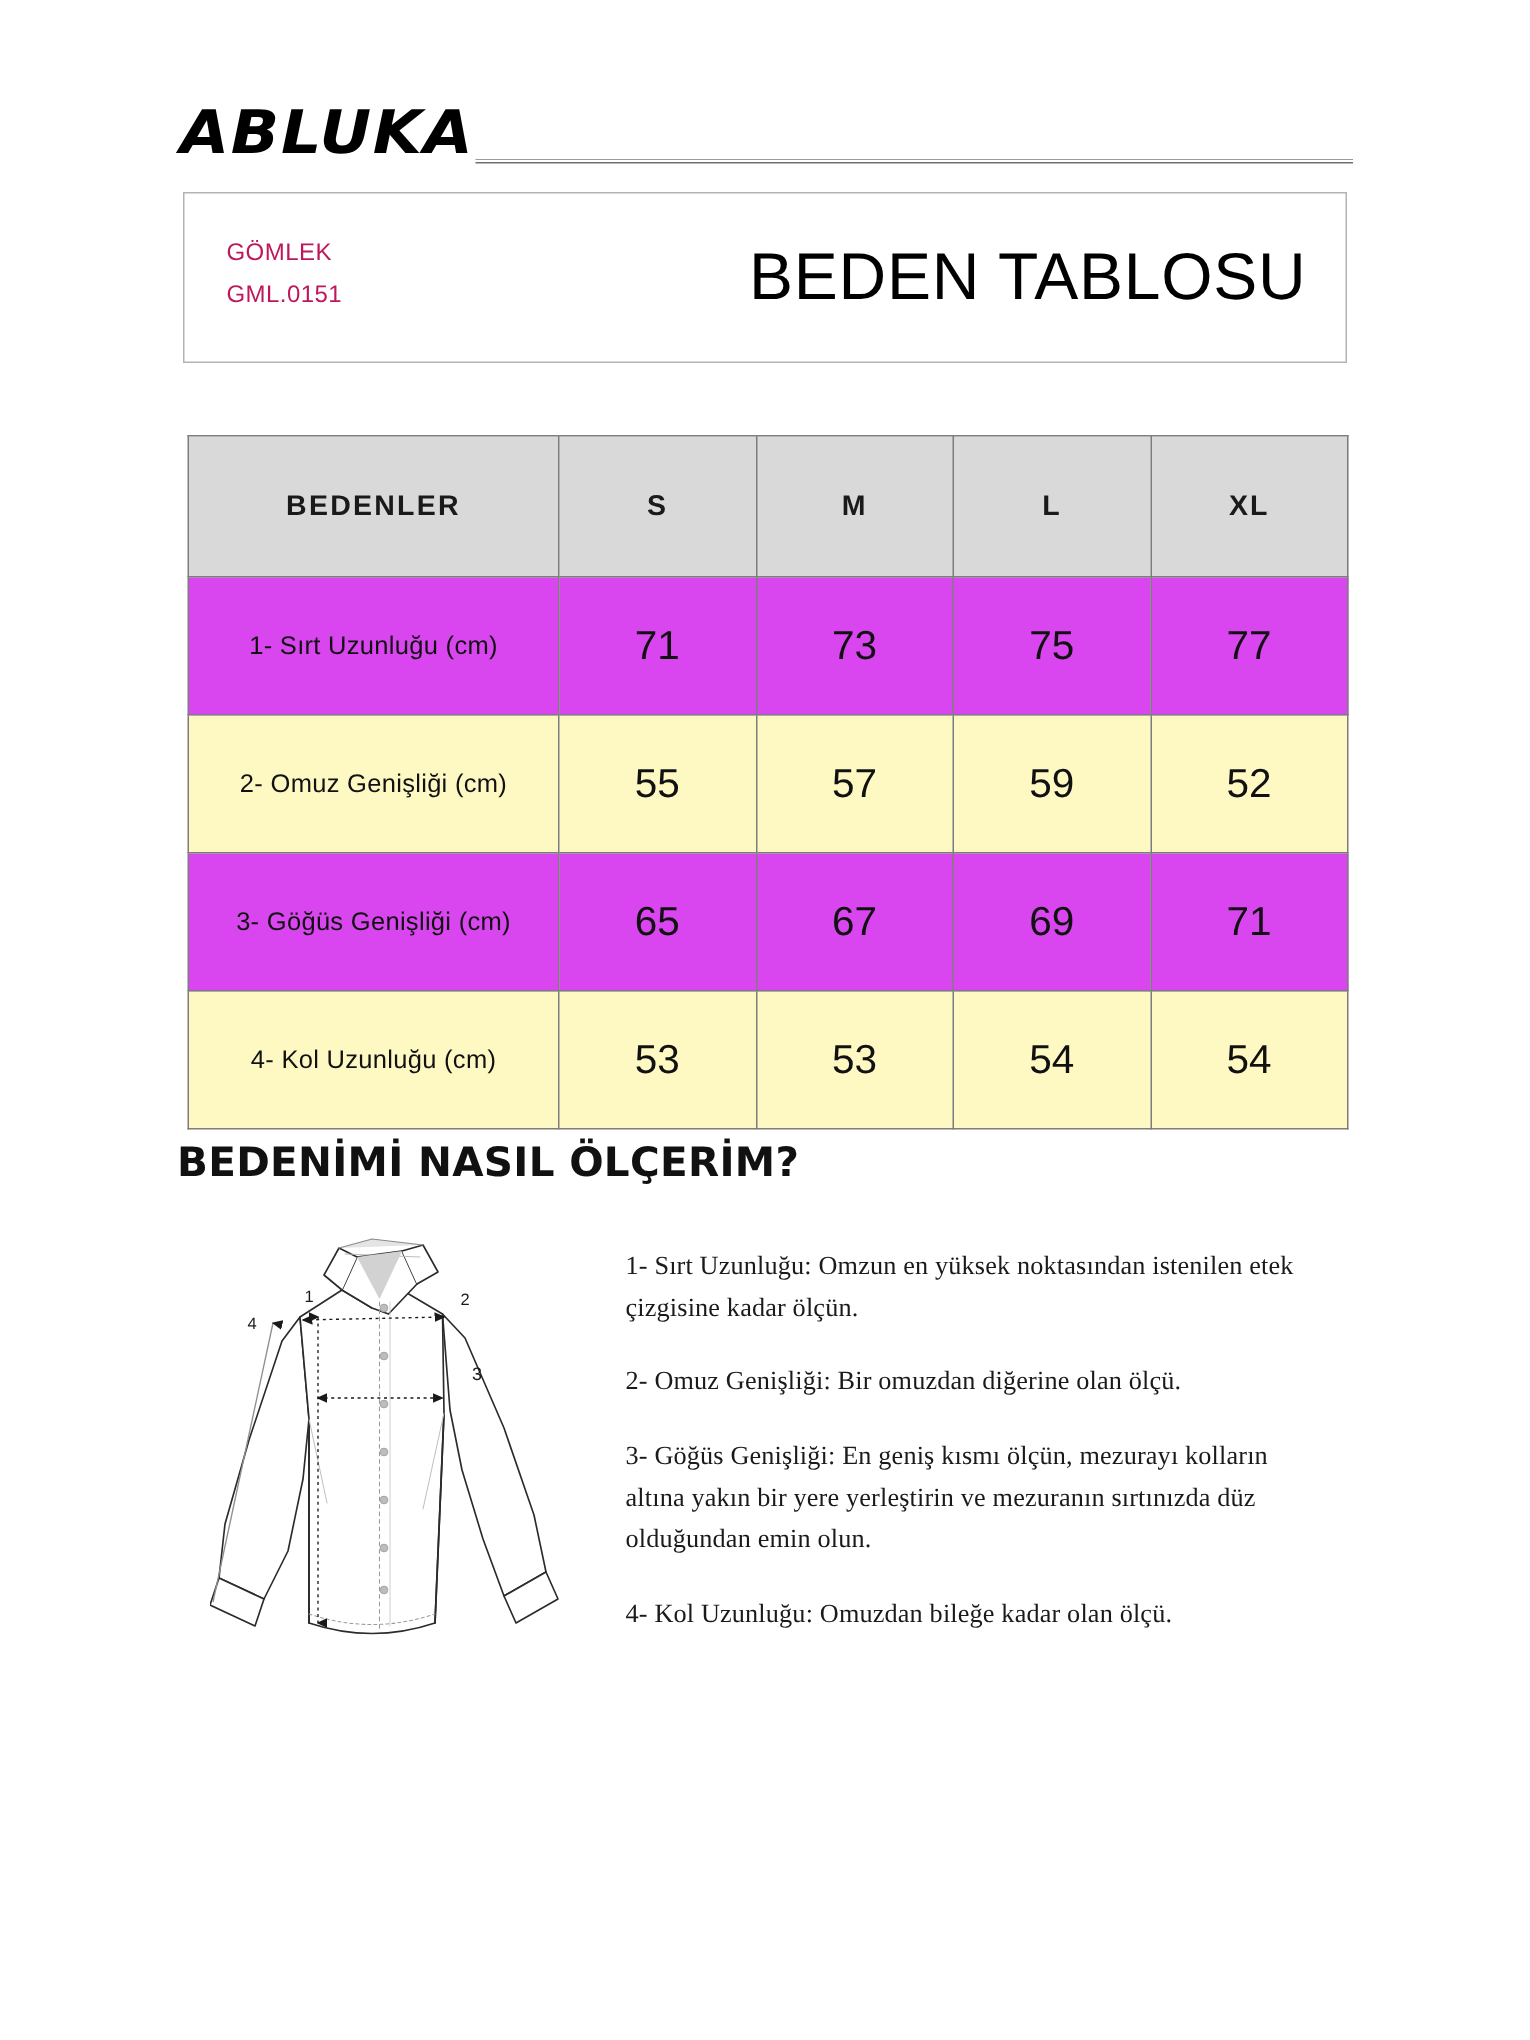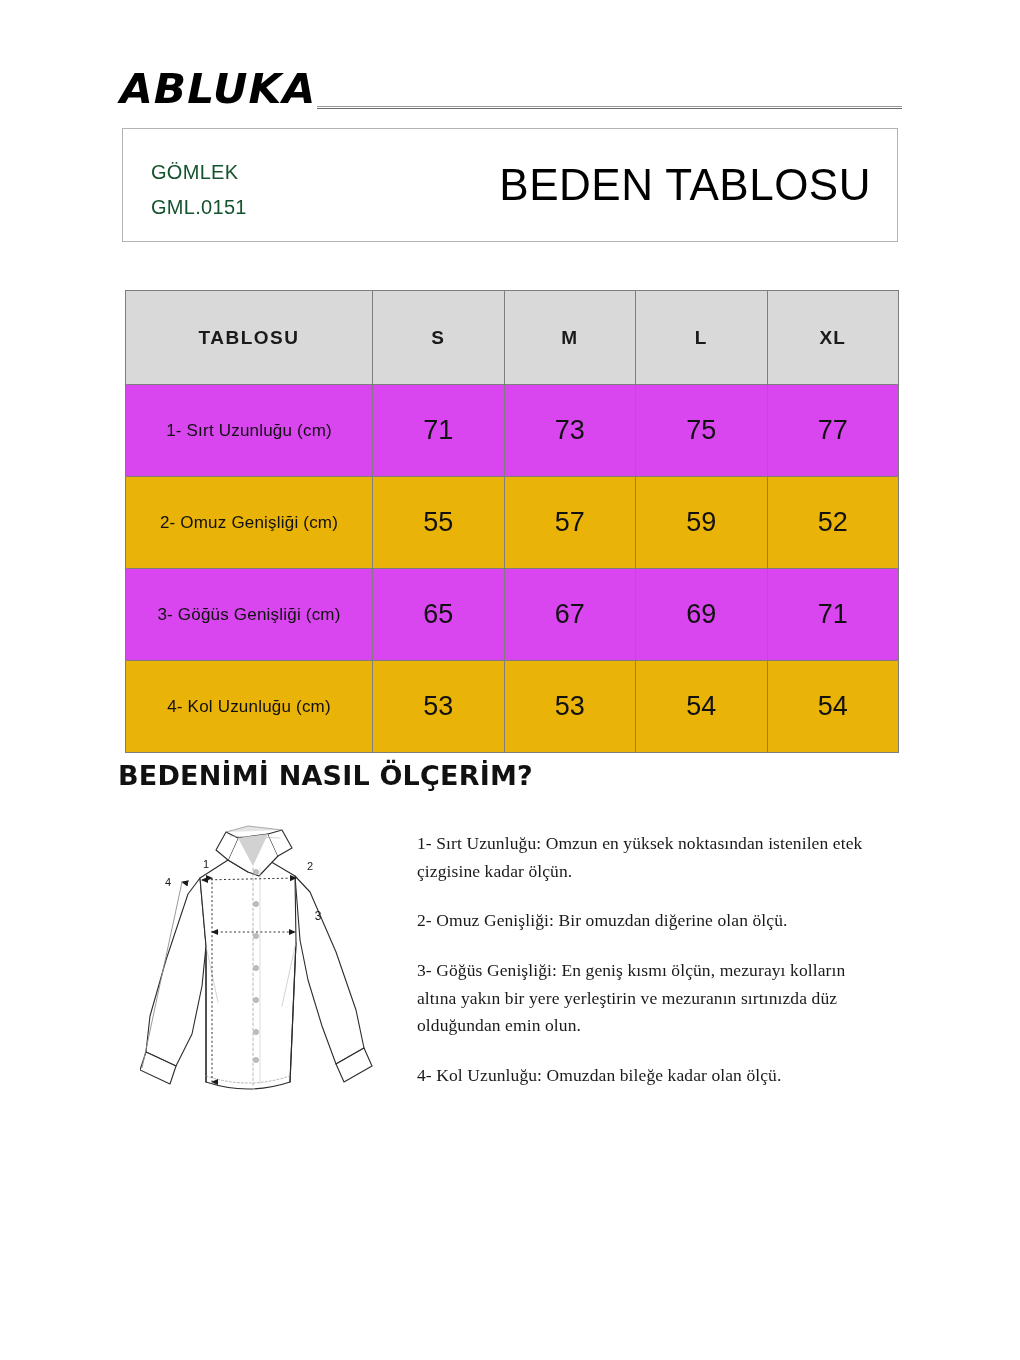--- a/index.html
+++ b/index.html
@@ -55,24 +55,24 @@
     height: 114px;
     border: 1px solid #b3b3b3;
     box-sizing: border-box;
   }
   .header-left {
     position: absolute;
     left: 28px;
     top: 26px;
   }
   .header-left div {
-    font-size: 20px;
+    font-size: 16px;
     letter-spacing: 0.3px;
     line-height: 1.75;
-    color: #14532d;
+    color: #be185d;
   }
   .header-title {
     position: absolute;
     right: 26px;
     top: 50%;
     transform: translateY(-50%);
     font-size: 44px;
     letter-spacing: 0.5px;
     color: #000000;
     white-space: nowrap;
@@ -102,21 +102,21 @@
     background: #d9d9d9;
     font-weight: 700;
     font-size: 19px;
     letter-spacing: 1.2px;
   }
   .size-table thead th.hdr-label {
     font-size: 19px;
     letter-spacing: 1.5px;
   }
   .size-table tbody tr { height: 92px; }
-  .size-table tbody tr.row-alt td { background: #eab308; }
+  .size-table tbody tr.row-alt td { background: #fef9c3; }
   .size-table tbody tr td { background: #d946ef; }
   .row-label {
     font-size: 17px;
     letter-spacing: 0.2px;
     color: #111111;
   }
   .row-value {
     font-size: 27px;
     color: #111111;
   }
@@ -175,21 +175,21 @@
 <table class="size-table">
   <colgroup>
     <col class="c-label">
       <col class="c-size">
       <col class="c-size">
       <col class="c-size">
       <col class="c-size">
   </colgroup>
   <thead>
     <tr>
-      <th class="hdr-label">TABLOSU</th>
+      <th class="hdr-label">BEDENLER</th>
       <th>S</th>
       <th>M</th>
       <th>L</th>
       <th>XL</th>
     </tr>
   </thead>
   <tbody>
     <tr>
       <td class="row-label">1- Sırt Uzunluğu (cm)</td>
       <td class="row-value">71</td>

